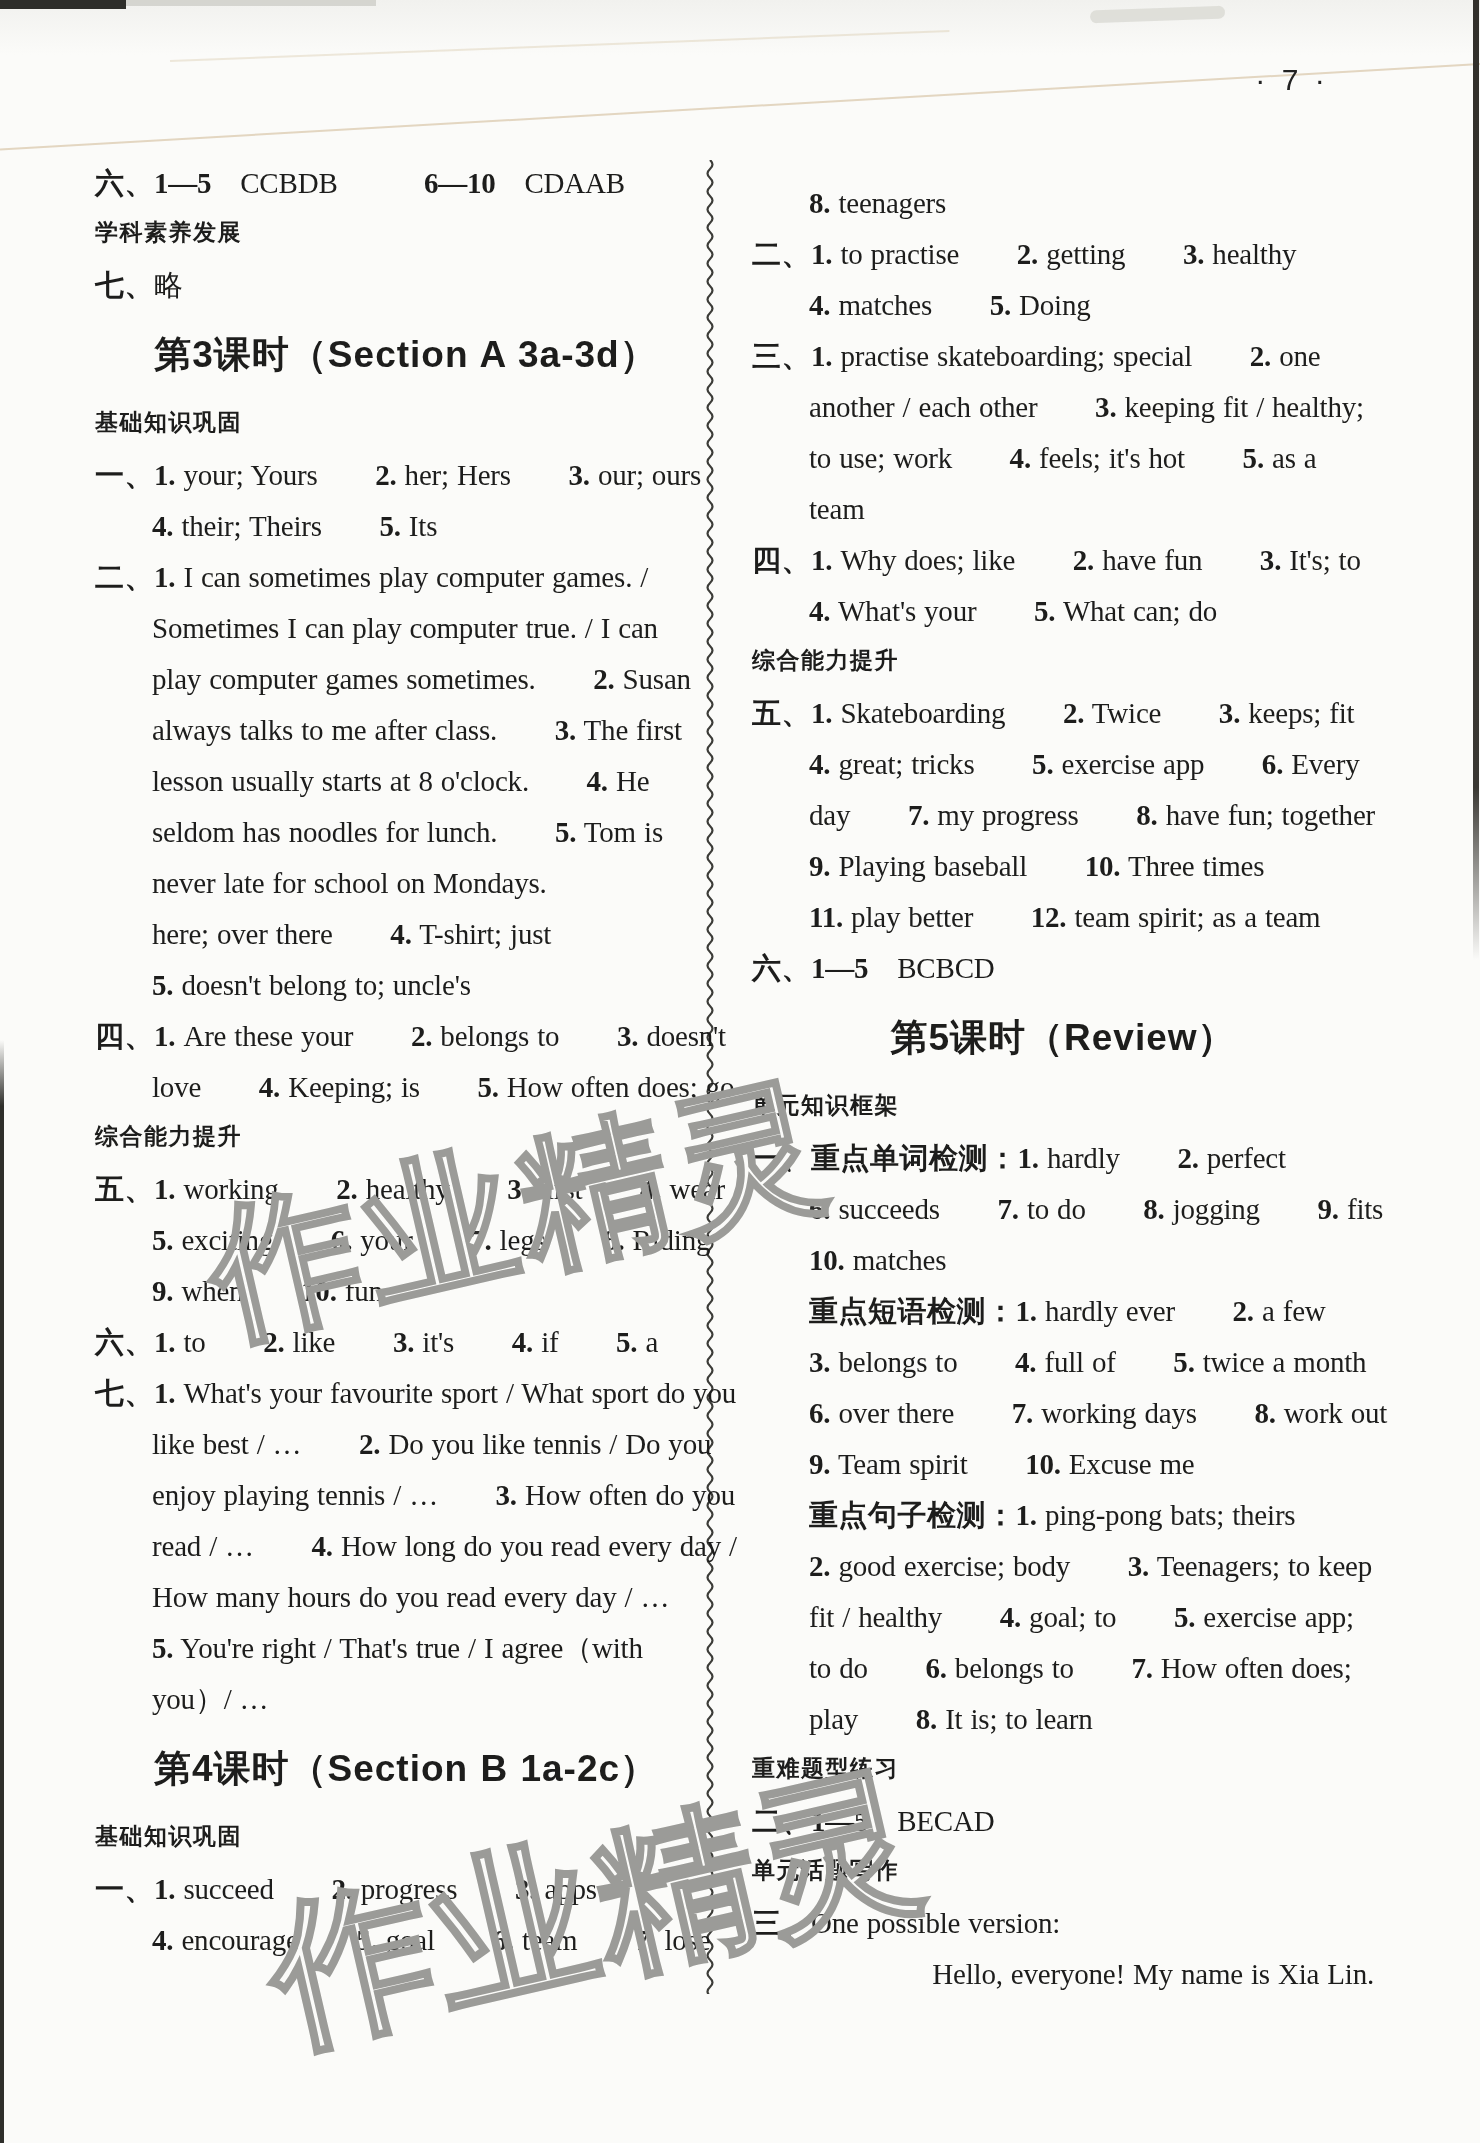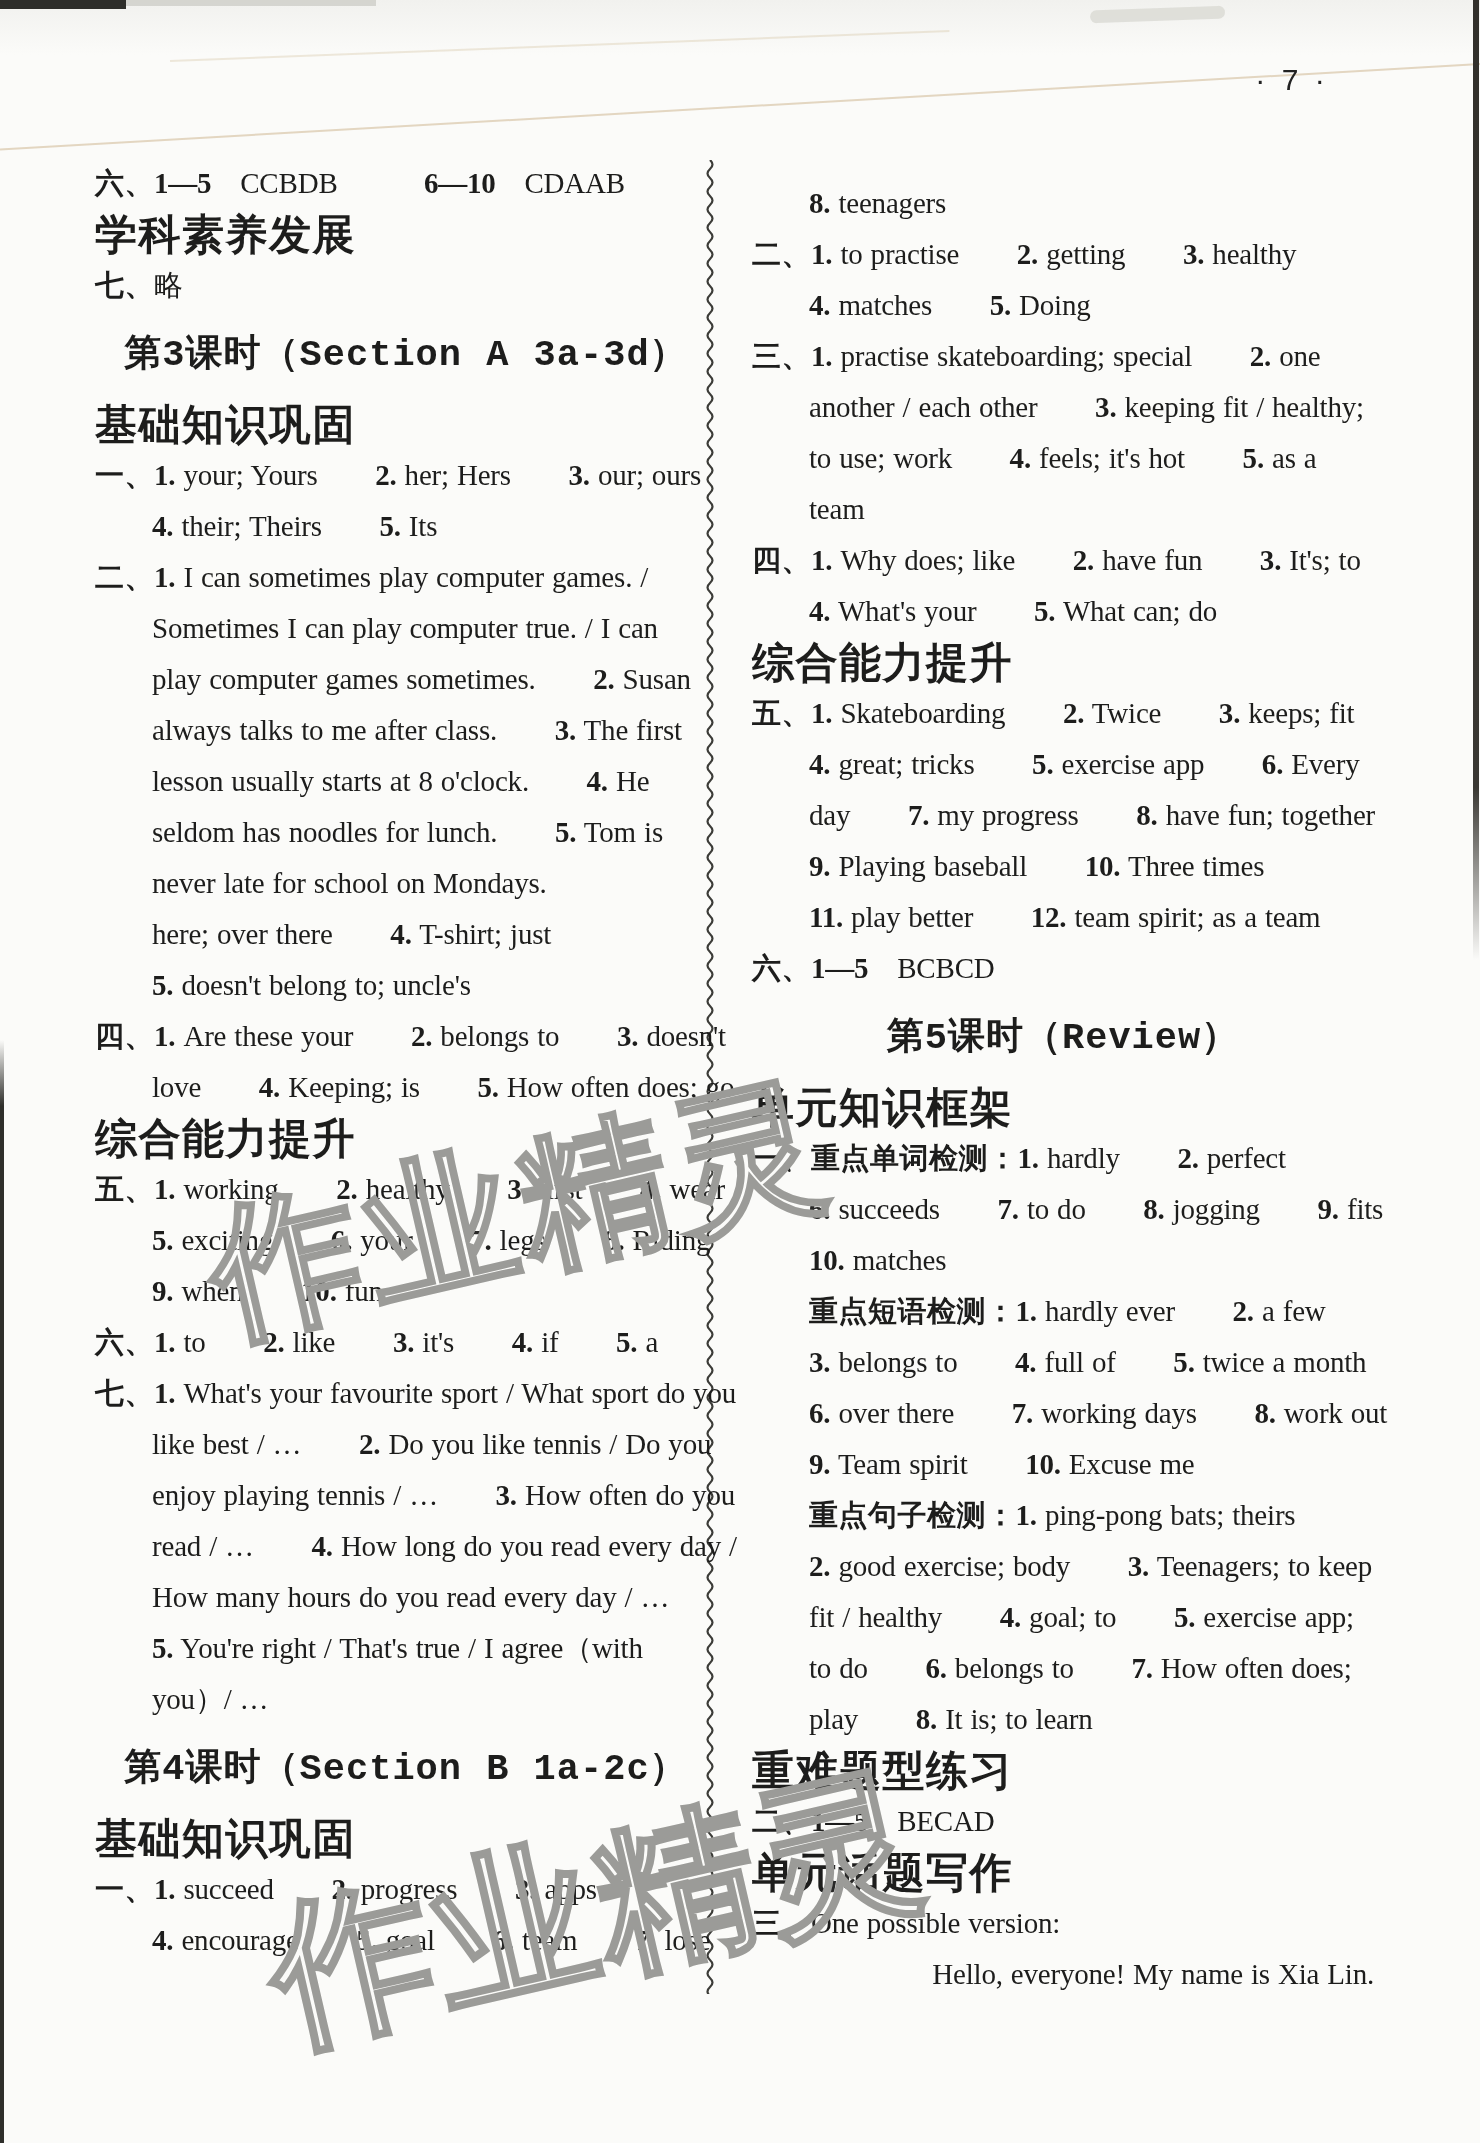--- a/index.html
+++ b/index.html
@@ -26,23 +26,23 @@
               font-family:"Liberation Sans",sans-serif;font-size:30px;color:#222;letter-spacing:4px;}
   
   .col{position:absolute;width:622px;}
   #col-left{left:95px;top:158px;}
   #col-right{left:752px;top:178px;}
   .row{font-size:29px;line-height:51px;white-space:pre;letter-spacing:-0.2px;word-spacing:1px;}
   .row.ind1{padding-left:57px;}
   .row.ind2{padding-left:100px;text-align:right;}
   .row b{font-weight:700;}
   .enum,.cjk-b{font-family:"Liberation Sans",sans-serif;font-weight:700;letter-spacing:.5px;}
-  .row.header{font-family:Liberation Sans, sans-serif;font-weight:700;font-size:42px;
+  .row.header{font-family:Liberation Mono, monospace;font-weight:700;font-size:23px;
               letter-spacing:1.5px;}
-  .row.title{font-family:Liberation Mono, monospace;font-weight:700;font-size:37px;
+  .row.title{font-family:Liberation Sans, sans-serif;font-weight:700;font-size:37px;
               line-height:88px;text-align:center;letter-spacing:1px;white-space:normal;}
   
   #divider{position:absolute;left:700px;top:160px;}
   
   .watermark{position:absolute;font-family:"Liberation Sans",sans-serif;font-weight:700;
              color:rgba(255,255,255,0.05);-webkit-text-stroke:3px #9b9b98;
              transform:rotate(-13deg);z-index:6;pointer-events:none;}
   #wm1{left:205px;top:1110px;font-size:150px;letter-spacing:8px;}
   #wm2{left:265px;top:1800px;font-size:162px;letter-spacing:4px;}
 </style>

